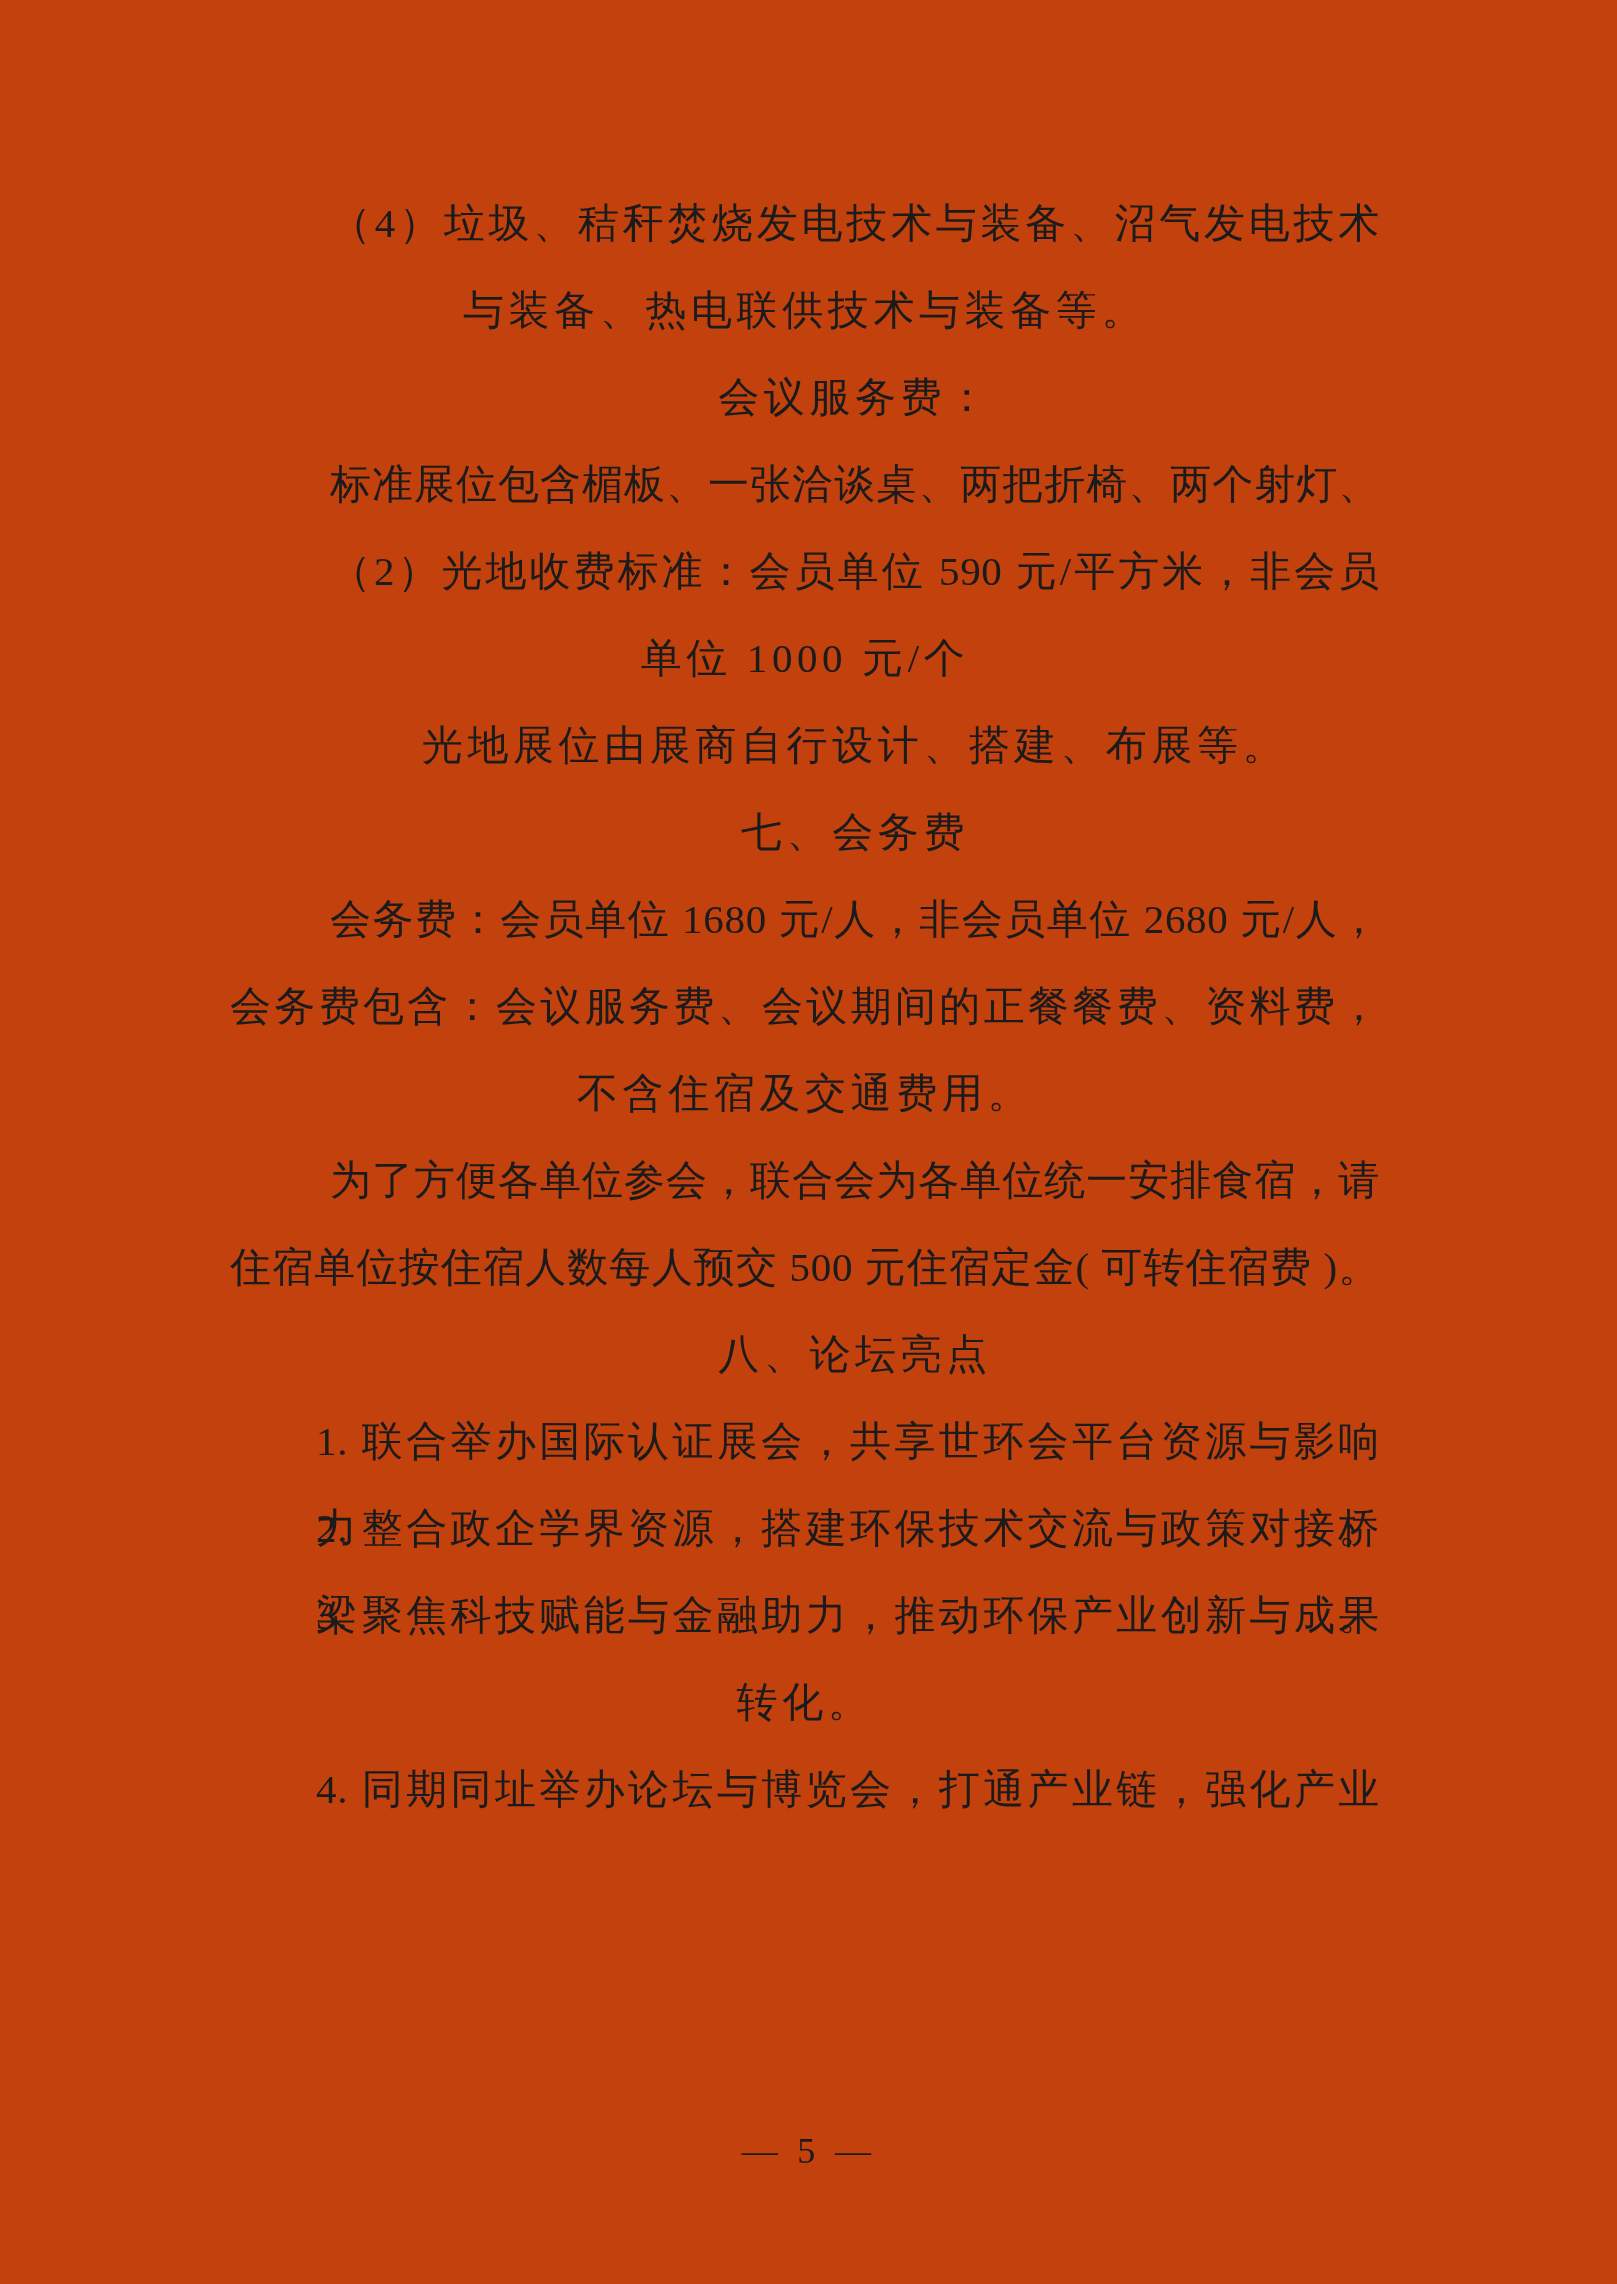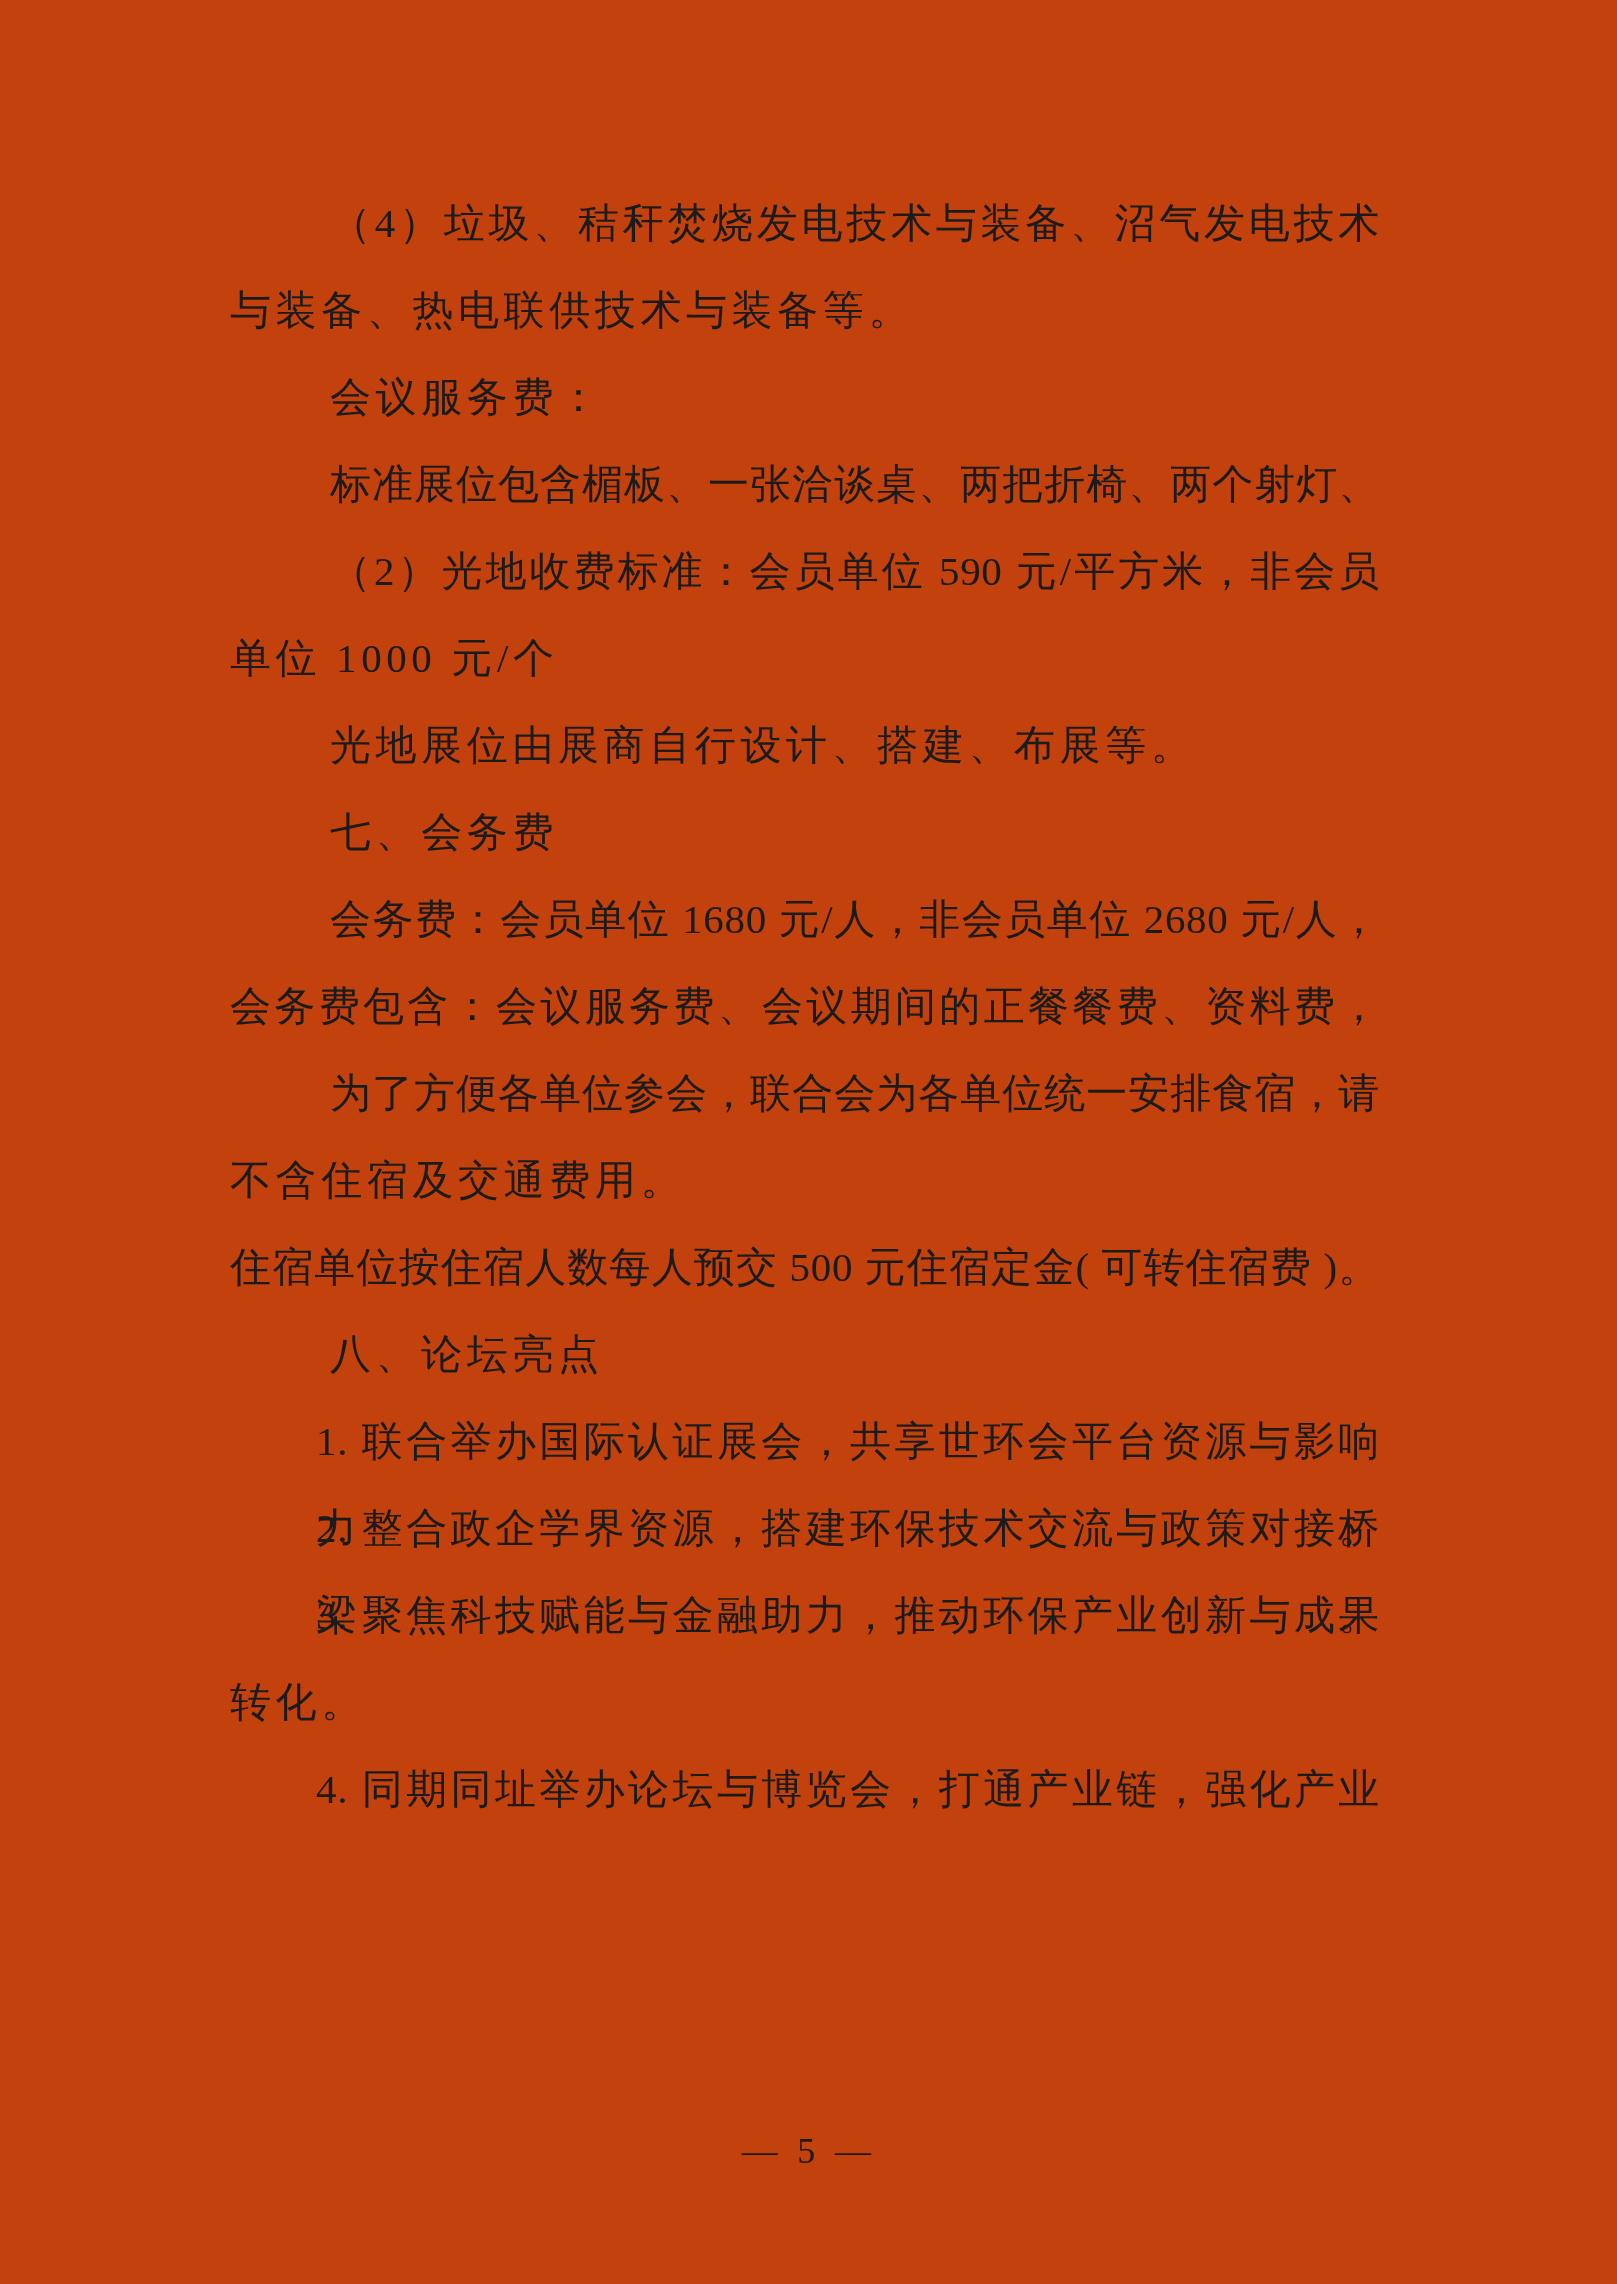--- a/index.html
+++ b/index.html
@@ -25,21 +25,21 @@
     top: 180px;
     width: 1150px;
   }
   .line {
     font-size: 41px;
     line-height: 87px;
     height: 87px;
     color: #1b1b1b;
     letter-spacing: 4.6px;
     white-space: nowrap;
-    text-align: left;
+    text-align: center;
   }
   .line.fill {
     letter-spacing: 0.7px;
     white-space: normal;
     text-align: justify;
     text-align-last: justify;
     text-justify: inter-character;
   }
   .indent-para { padding-left: 100px; }
   .indent-num  { padding-left: 86px; }
@@ -63,22 +63,22 @@
       <div class="line indent-para fill">（4）垃圾、秸秆焚烧发电技术与装备、沼气发电技术</div>
       <div class="line">与装备、热电联供技术与装备等。</div>
       <div class="line indent-para">会议服务费：</div>
       <div class="line indent-para fill">标准展位包含楣板、一张洽谈桌、两把折椅、两个射灯、</div>
       <div class="line indent-para fill">（2）光地收费标准：会员单位 590 元/平方米，非会员</div>
       <div class="line">单位 1000 元/个</div>
       <div class="line indent-para">光地展位由展商自行设计、搭建、布展等。</div>
       <div class="line indent-para">七、会务费</div>
       <div class="line indent-para fill">会务费：会员单位 1680 元/人，非会员单位 2680 元/人，</div>
       <div class="line fill">会务费包含：会议服务费、会议期间的正餐餐费、资料费，</div>
+      <div class="line">不含住宿及交通费用。</div>
       <div class="line indent-para fill">为了方便各单位参会，联合会为各单位统一安排食宿，请</div>
-      <div class="line">不含住宿及交通费用。</div>
       <div class="line fill">住宿单位按住宿人数每人预交 500 元住宿定金( 可转住宿费 )。</div>
       <div class="line indent-para">八、论坛亮点</div>
       <div class="line indent-num fill">1. 联合举办国际认证展会，共享世环会平台资源与影响力。</div>
       <div class="line indent-num fill">2. 整合政企学界资源，搭建环保技术交流与政策对接桥梁。</div>
       <div class="line indent-num fill">3. 聚焦科技赋能与金融助力，推动环保产业创新与成果</div>
       <div class="line">转化。</div>
       <div class="line indent-num fill">4. 同期同址举办论坛与博览会，打通产业链，强化产业</div>
     </div>
   <div class="page-number">— 5 —</div>
 </div>

